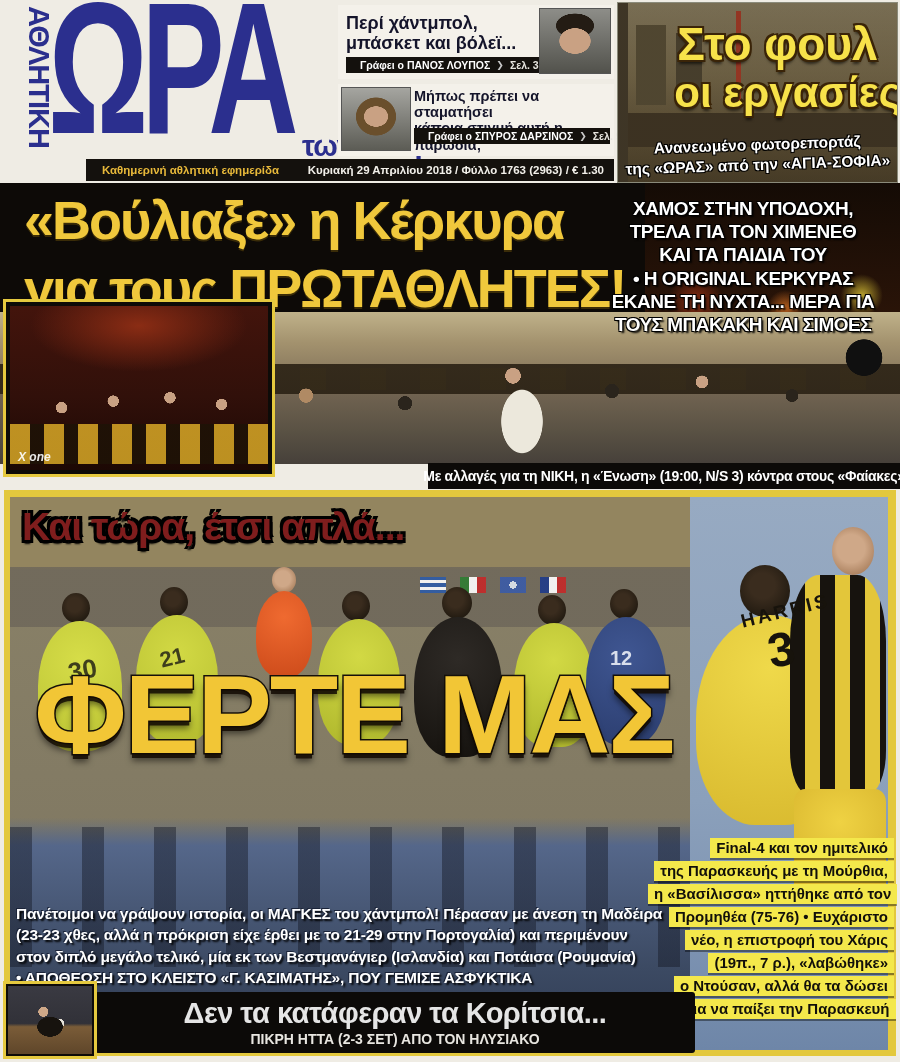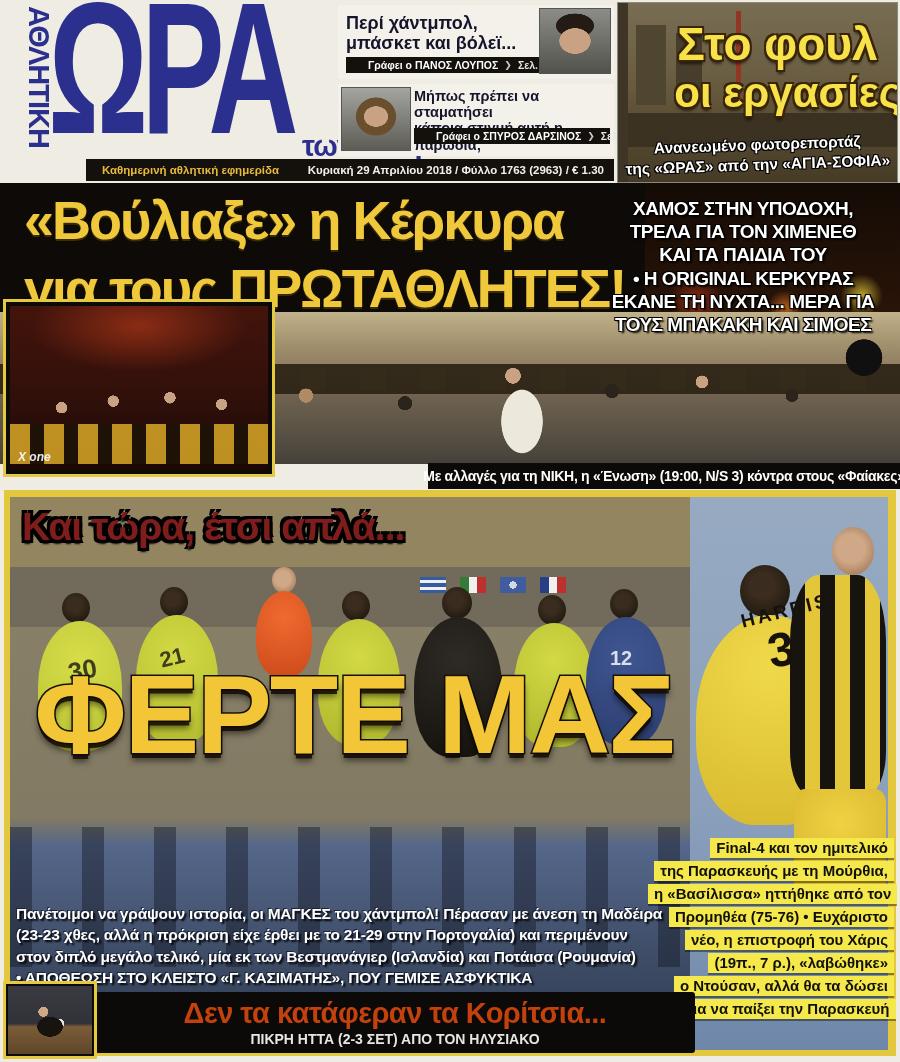--- a/index.html
+++ b/index.html
@@ -20,21 +20,21 @@
   .issueline { color:#f2f0ea; font-size:11.5px; font-weight:bold; }
 
   
   .teaser { position:absolute; left:338px; width:276px; background:#f4f1ea; }
   .teaser1 { top:5px; height:74px; }
   .teaser2 { top:84px; height:72px; }
   .t-title { font-weight:900; color:#14142a; line-height:1.12; }
   .t1-title { position:absolute; left:8px; top:8px; font-size:18px; }
   .t2-title { position:absolute; left:76px; top:4px; font-size:14.5px; }
   .byline-bar { position:absolute; background:#14110d; color:#fff; display:flex; align-items:center;
-                gap:6px; padding:0 22px; height:16px; }
+                gap:6px; padding:0 14px; height:16px; }
   .b1 { left:8px; bottom:6px; width:220px; }
   .b2 { left:76px; bottom:12px; width:196px; }
   .byline { font-size:10.5px; font-weight:bold; white-space:nowrap; }
   .pmark { font-size:9px; color:#c9c9c9; }
   .pref { font-size:10.5px; font-weight:bold; color:#e8e6e0; white-space:nowrap; }
   .portrait { position:absolute; border:1px solid #555;
     background:
       radial-gradient(ellipse 38% 34% at 50% 50%, #c9a183 58%, rgba(0,0,0,0) 60%),
       radial-gradient(ellipse 46% 32% at 50% 26%, #241c14 58%, rgba(0,0,0,0) 60%),
       linear-gradient(180deg,#8d8d88,#52524c); }
@@ -139,21 +139,21 @@
                text-shadow:-1px -1px 0 #1a2338, 2px 2px 2px #000; }
   .jersey-name { position:absolute; left:740px; top:600px; z-index:34; color:#17130c; font-weight:900;
                  font-size:19px; letter-spacing:3px; transform:rotate(-14deg); }
   .jersey-no3 { position:absolute; left:768px; top:622px; z-index:34; color:#17130c; font-weight:900;
                 font-size:48px; transform:rotate(-10deg); }
   .sidebar-notes { position:absolute; left:648px; top:836px; width:246px; text-align:right; z-index:40; }
   .strip-line { display:inline-block; background:#f4e84b; color:#12100a; font-weight:bold; font-size:15px;
                 padding:1px 6px 2px; margin:1.5px 0; white-space:nowrap; box-shadow:0 2px 0 rgba(0,0,0,0.4); }
   .bottom-strip { position:absolute; left:95px; top:992px; width:600px; height:61px; background:#0c0a08;
                   z-index:45; text-align:center; border-radius:3px; }
-  .bottom-h { color:#c2410c; font-size:29px; font-weight:900; margin-top:5px; letter-spacing:-0.5px; }
+  .bottom-h { color:#e5e5e5; font-size:29px; font-weight:900; margin-top:5px; letter-spacing:-0.5px; }
   .bottom-s { color:#e8e6e0; font-size:14px; font-weight:bold; margin-top:1px; }
   .volley { position:absolute; left:6px; top:984px; width:88px; height:72px; z-index:46;
     border:2px solid #0d0b08; box-shadow:0 0 0 3px #e5c93f;
     background:
       radial-gradient(circle 7px at 42% 38%, #cfa888 70%, rgba(0,0,0,0) 72%),
       radial-gradient(ellipse 18px 14px at 50% 60%, #17130e 70%, rgba(0,0,0,0) 72%),
       radial-gradient(circle 6px at 62% 55%, #e8e4da 70%, rgba(0,0,0,0) 72%),
       linear-gradient(180deg, rgba(0,0,0,0) 55%, #7a5c38 60%, #5f462a 100%),
       linear-gradient(180deg,#3a3a42 0%, #2a2a30 100%); }
 </style>

